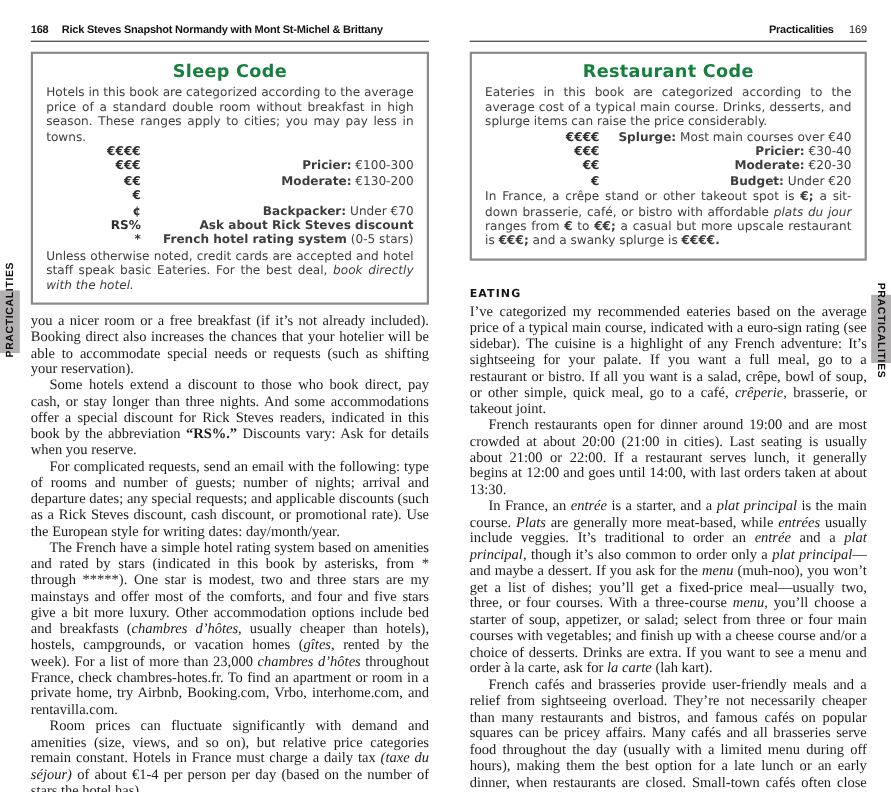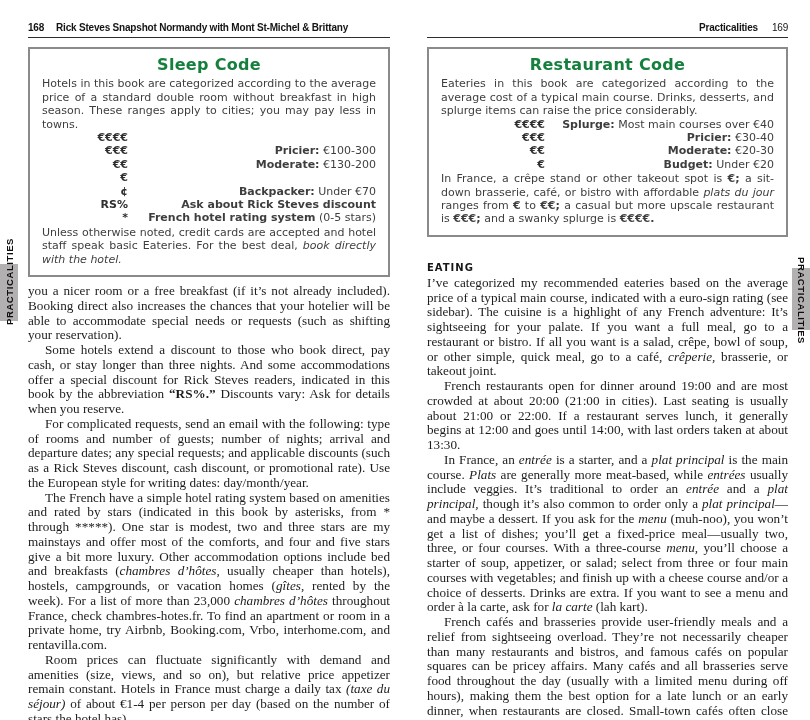--- a/index.html
+++ b/index.html
@@ -124,21 +124,21 @@
       </div>
 
       <div class="outro"><span>Unless otherwise noted, credit cards are accepted and hotel staff speak basic Eateries. For the best deal, </span><span class="i">book directly with the hotel.</span></div>
     </div>
 
     <div class="bodytext">
       <p class="bp"><span>you a nicer room or a free breakfast (if it’s not already included). Booking direct also increases the chances that your hotelier will be able to accommodate special needs or requests (such as shifting your reservation).</span></p>
       <p class="bp indent"><span>Some hotels extend a discount to those who book direct, pay cash, or stay longer than three nights. And some accommodations offer a special discount for Rick Steves readers, indicated in this book by the abbreviation </span><span class="b">“RS%.”</span><span> Discounts vary: Ask for details when you reserve.</span></p>
       <p class="bp indent"><span>For complicated requests, send an email with the following: type of rooms and number of guests; number of nights; arrival and departure dates; any special requests; and applicable discounts (such as a Rick Steves discount, cash discount, or promotional rate). Use the European style for writing dates: day/month/year.</span></p>
       <p class="bp indent"><span>The French have a simple hotel rating system based on amenities and rated by stars (indicated in this book by asterisks, from * through *****). One star is modest, two and three stars are my mainstays and offer most of the comforts, and four and five stars give a bit more luxury. Other accommodation options include bed and breakfasts (</span><span class="i">chambres d’hôtes</span><span>, usually cheaper than hotels), hostels, campgrounds, or vacation homes (</span><span class="i">gîtes</span><span>, rented by the week). For a list of more than 23,000 </span><span class="i">chambres d’hôtes</span><span> throughout France, check chambres-hotes.fr. To find an apartment or room in a private home, try Airbnb, Booking.com, Vrbo, interhome.com, and rentavilla.com.</span></p>
-      <p class="bp indent"><span>Room prices can fluctuate significantly with demand and amenities (size, views, and so on), but relative price appetizer remain constant. Hotels in France must charge a daily tax </span><span class="i">(taxe du séjour)</span><span> of about €1-4 per person per day (based on the number of stars the hotel has).</span></p>
+      <p class="bp indent"><span>Room prices can fluctuate significantly with demand and amenities (size, views, and so on), but relative price categories remain constant. Hotels in France must charge a daily tax </span><span class="i">(taxe du séjour)</span><span> of about €1-4 per person per day (based on the number of stars the hotel has).</span></p>
     </div>
   </div>
 
   <div class="col col-right">
     <div class="running-head right">
       <span>Practicalities</span><span class="pgnum">169</span>
     </div>
     <div class="headrule"></div>
 
     <div class="codebox restaurant">

